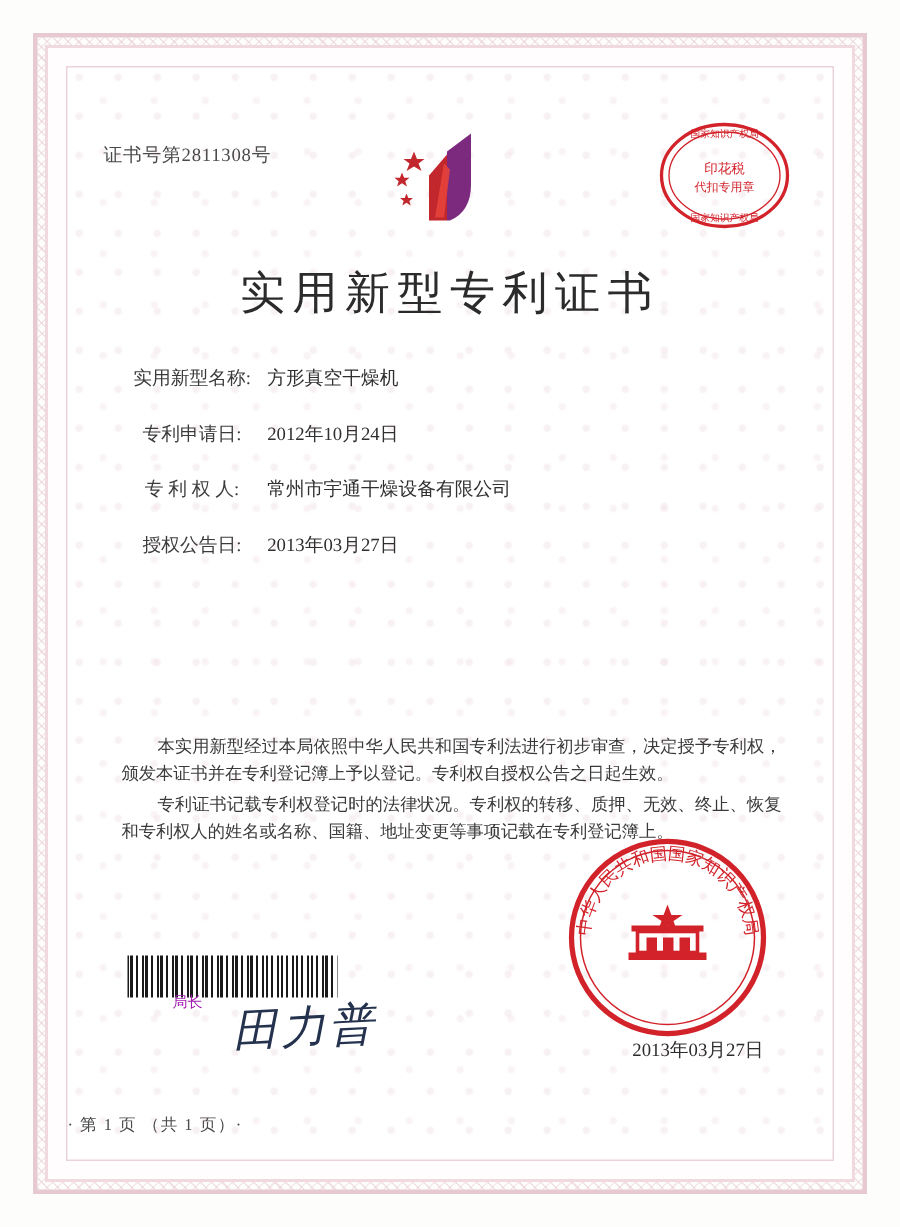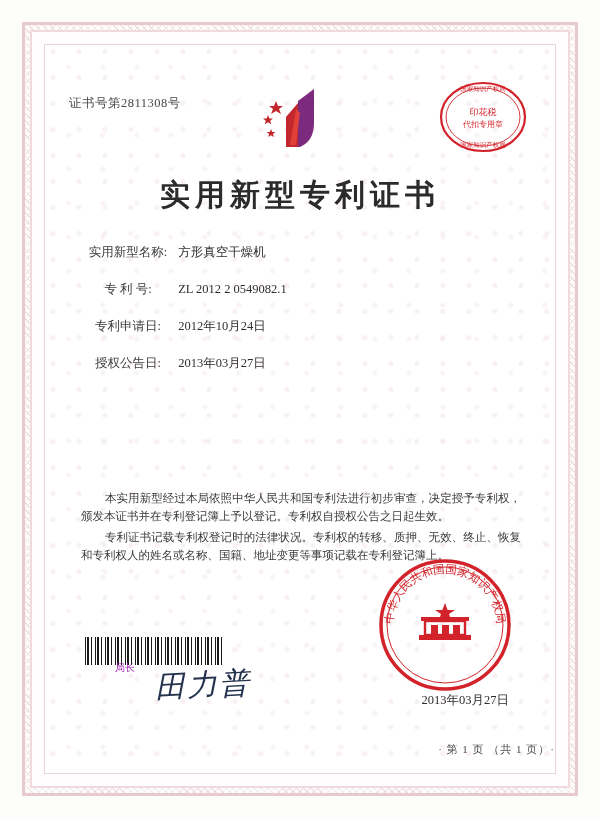--- a/index.html
+++ b/index.html
@@ -89,21 +89,21 @@
     width: 92px;
     height: 92px;
   }
 
   .title {
     position: absolute;
     left: 0; right: 0;
     top: 130px;
     text-align: center;
     font-size: 30px;
-    font-weight: bold;
+    font-weight: normal;
     letter-spacing: 5px;
     color: #2b2b2b;
     font-family: "DejaVu Serif", "Liberation Serif", serif;
   }
 
   .fields {
     position: absolute;
     left: 36px;
     top: 198px;
     width: 440px;
@@ -184,21 +184,21 @@
     right: 46px;
     bottom: 64px;
     font-size: 12.5px;
     color: #2d2d2d;
   }
 
   .page-footer {
     position: absolute;
     left: 0; right: 0;
     bottom: 16px;
-    text-align: right;
+    text-align: left;
     font-size: 11px;
     color: #4a4a4a;
     letter-spacing: 1px;
   }
 </style>
 </head>
 <body>
 
 <div class="page">
 
@@ -234,26 +234,26 @@
     </div>
 
     <div class="title">实用新型专利证书</div>
 
     <div class="fields">
       <div class="field">
         <span class="lbl">实用新型名称:</span>
         <span class="val">方形真空干燥机</span>
       </div>
       <div class="field">
-        <span class="lbl">专 利 号:</span>
-        <span class="val">ZL 2012 2 0549082.1</span>
-      </div>
-      <div class="field">
         <span class="lbl">专利申请日:</span>
         <span class="val">2012年10月24日</span>
+      </div>
+      <div class="field">
+        <span class="lbl">专 利 权 人:</span>
+        <span class="val">常州市宇通干燥设备有限公司</span>
       </div>
       <div class="field">
         <span class="lbl">授权公告日:</span>
         <span class="val">2013年03月27日</span>
       </div>
     </div>
 
     <div class="paragraphs">
       <p>本实用新型经过本局依照中华人民共和国专利法进行初步审查，决定授予专利权，颁发本证书并在专利登记簿上予以登记。专利权自授权公告之日起生效。</p>
       <p>专利证书记载专利权登记时的法律状况。专利权的转移、质押、无效、终止、恢复和专利权人的姓名或名称、国籍、地址变更等事项记载在专利登记簿上。</p>

